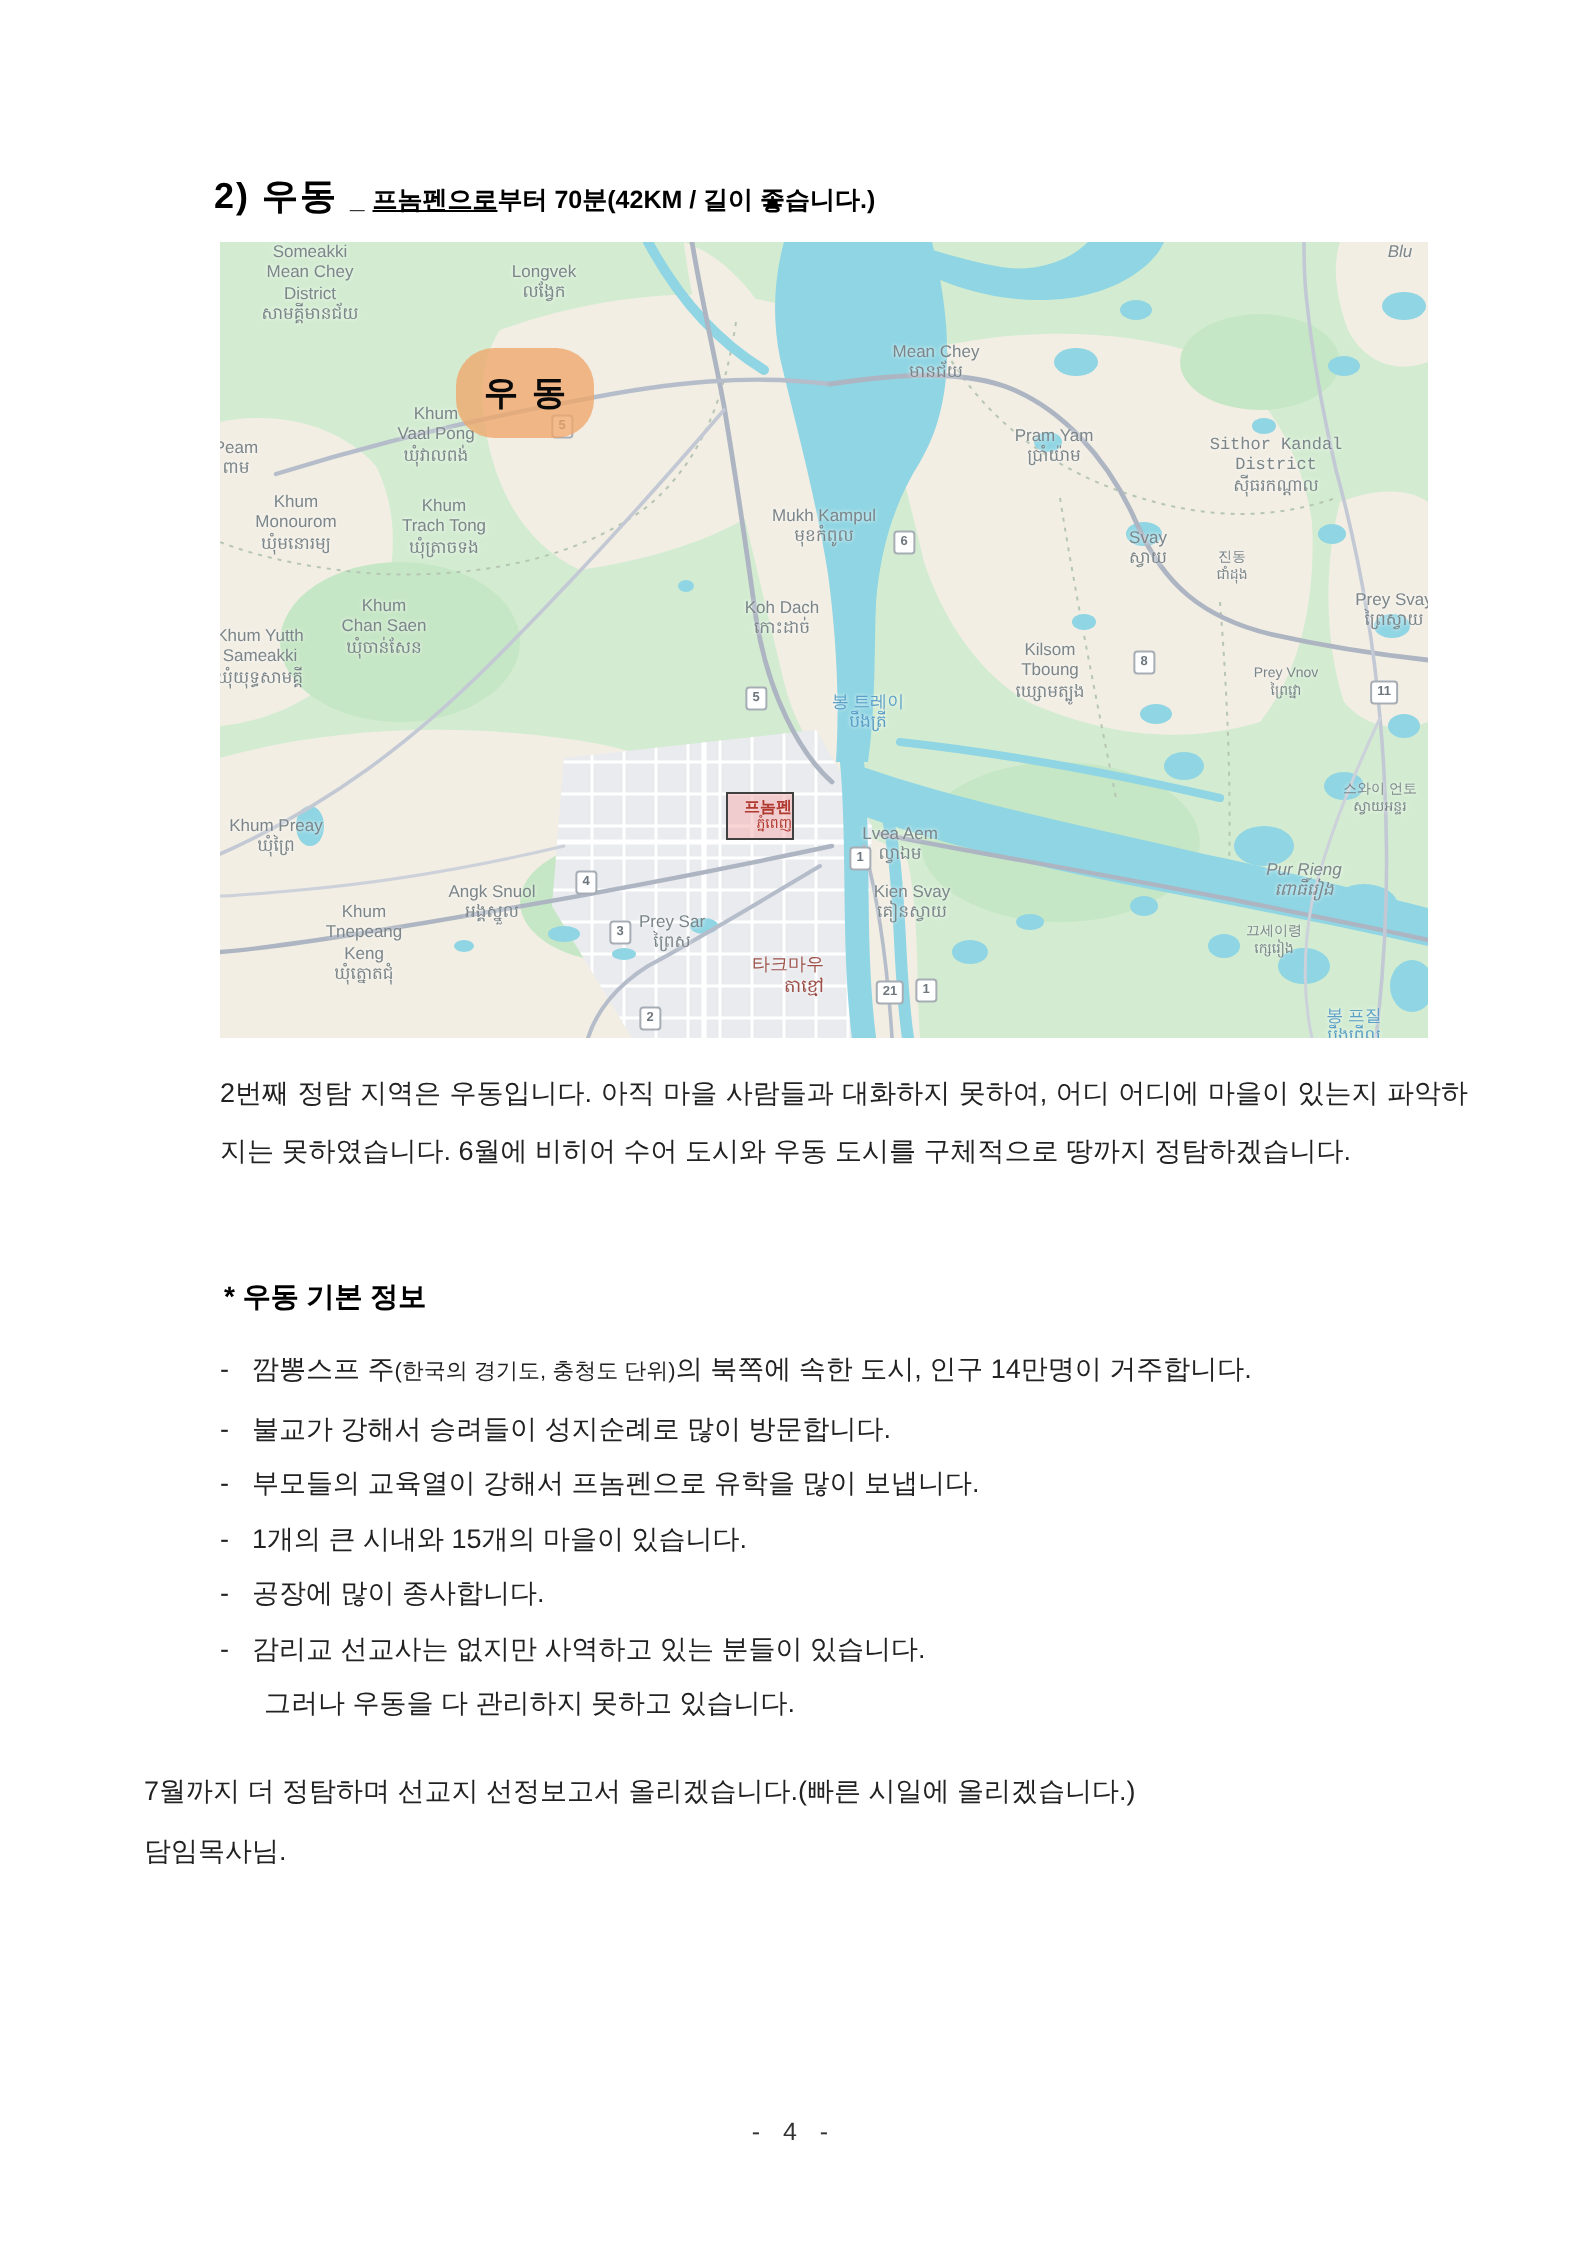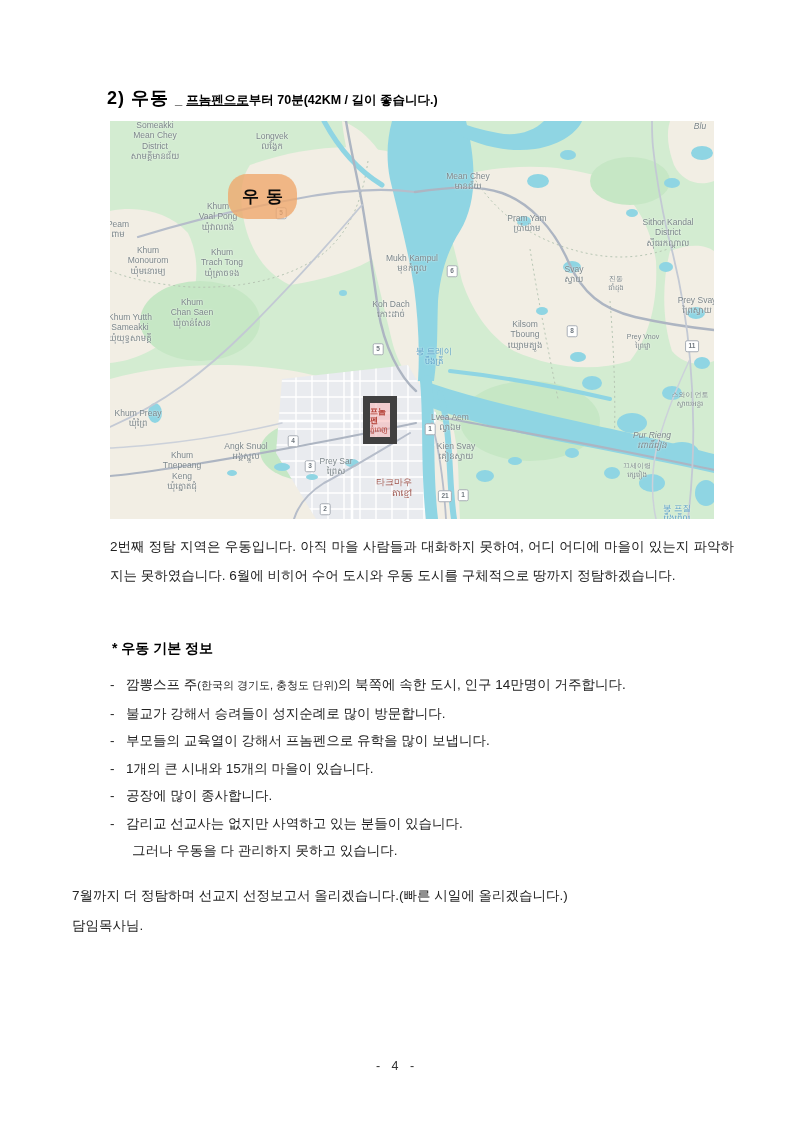--- a/index.html
+++ b/index.html
@@ -17,23 +17,23 @@
   .mlabel{position:absolute;transform:translate(-50%,-50%);text-align:center;color:#7c868a;
           font-size:8.5px;line-height:1.22;white-space:nowrap;text-shadow:0 0 2px #fff;}
   .mlabel.water{color:#5b9fc7;}
   .mlabel.city{color:#9c5048;font-size:9px;text-align:right;}
   .mlabel.small{font-size:7px;}
   .shield{position:absolute;transform:translate(-50%,-50%);background:#fff;border:1px solid #a7adb5;
           border-radius:2px;color:#6f777e;font-size:6.5px;line-height:1;font-weight:bold;padding:1.5px 2.5px;}
   .oudong-box{position:absolute;left:118px;top:53px;width:69px;height:45px;
               background:rgba(240,166,106,0.78);display:flex;align-items:center;justify-content:center;border-radius:19px;}
   .oudong-box .txt{font-size:17px;font-weight:bold;color:#0a0a0a;letter-spacing:7px;padding-left:7px;}
-  .pp-box{position:absolute;left:253px;top:275px;width:34px;height:48px;box-sizing:border-box;
-          background:rgba(246,178,178,0.55);border:7px solid #404040;display:flex;flex-direction:column;
-          align-items:flex-start;justify-content:center;}
+  .pp-box{position:absolute;left:253px;top:275px;width:34px;height:24px;box-sizing:border-box;
+          background:rgba(246,178,178,0.55);border:1px solid #404040;display:flex;flex-direction:column;
+          align-items:flex-end;justify-content:center;}
   .pp-box .l1{font-size:8px;font-weight:bold;color:#b03a30;line-height:1.2;}
   .pp-box .l2{font-size:7px;color:#b03a30;line-height:1.1;}
   
   .para{position:absolute;left:110px;top:532px;width:624px;font-size:13.5px;line-height:29px;
         text-align:justify;color:#222;}
   .info-head{position:absolute;left:112px;top:640px;font-size:14px;font-weight:bold;color:#000;}
   .bullets{position:absolute;left:110px;top:671px;width:632px;font-size:13.5px;color:#222;}
   .bullet{display:flex;line-height:27.5px;}
   .bullet .marker{width:16px;flex:none;}
   .bullet .btext.cont{padding-left:6px;}
@@ -208,21 +208,21 @@
           <div>ព្រៃស</div>
         </div>
         <div class="mlabel" style="left: 358px; top: 60px;">
           <div>Mean Chey</div>
           <div>មានជ័យ</div>
         </div>
         <div class="mlabel" style="left: 417px; top: 102px;">
           <div>Pram Yam</div>
           <div>ប្រាំយ៉ាម</div>
         </div>
-        <div class="mlabel" style="left: 558px; top: 112px;">
+        <div class="mlabel" style="left: 528px; top: 112px; font-family: Liberation Mono, monospace;">
           <div>Sithor Kandal</div>
           <div>District</div>
           <div>ស៊ីធរកណ្ដាល</div>
         </div>
         <div class="mlabel" style="left: 464px; top: 153px;">
           <div>Svay</div>
           <div>ស្វាយ</div>
         </div>
         <div class="mlabel" style="left: 587px; top: 184px;">
           <div>Prey Svay</div>

